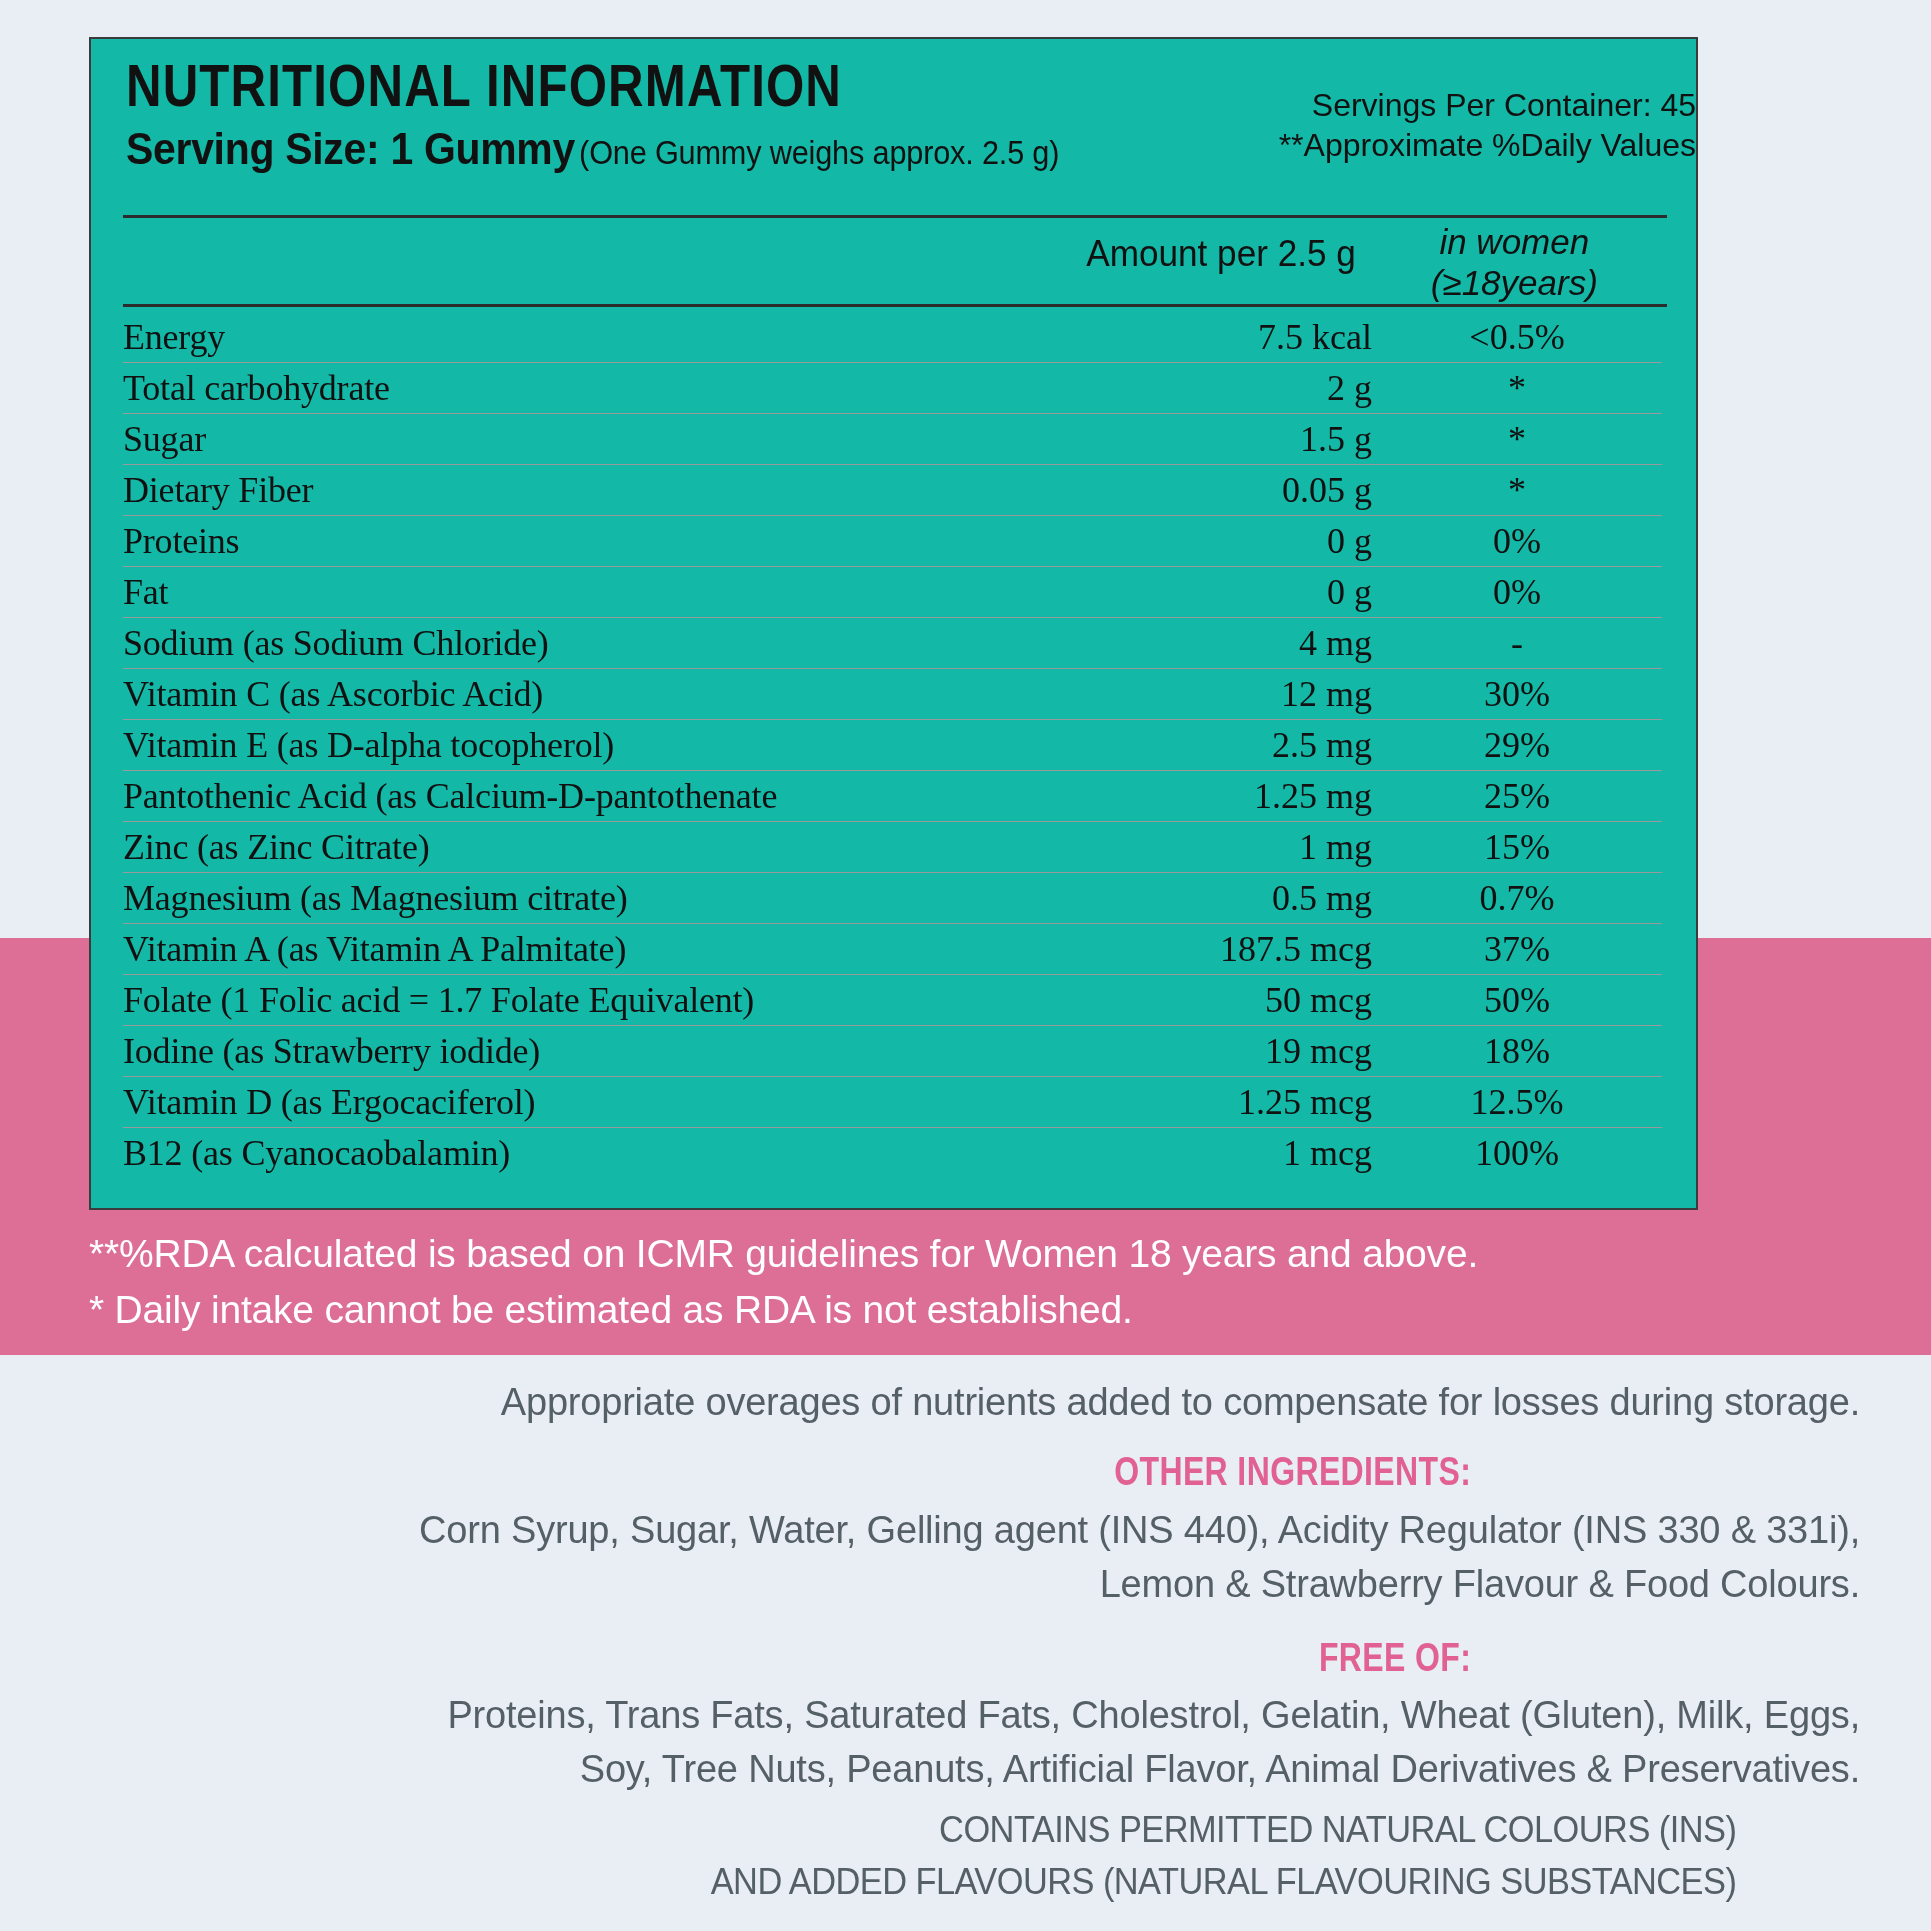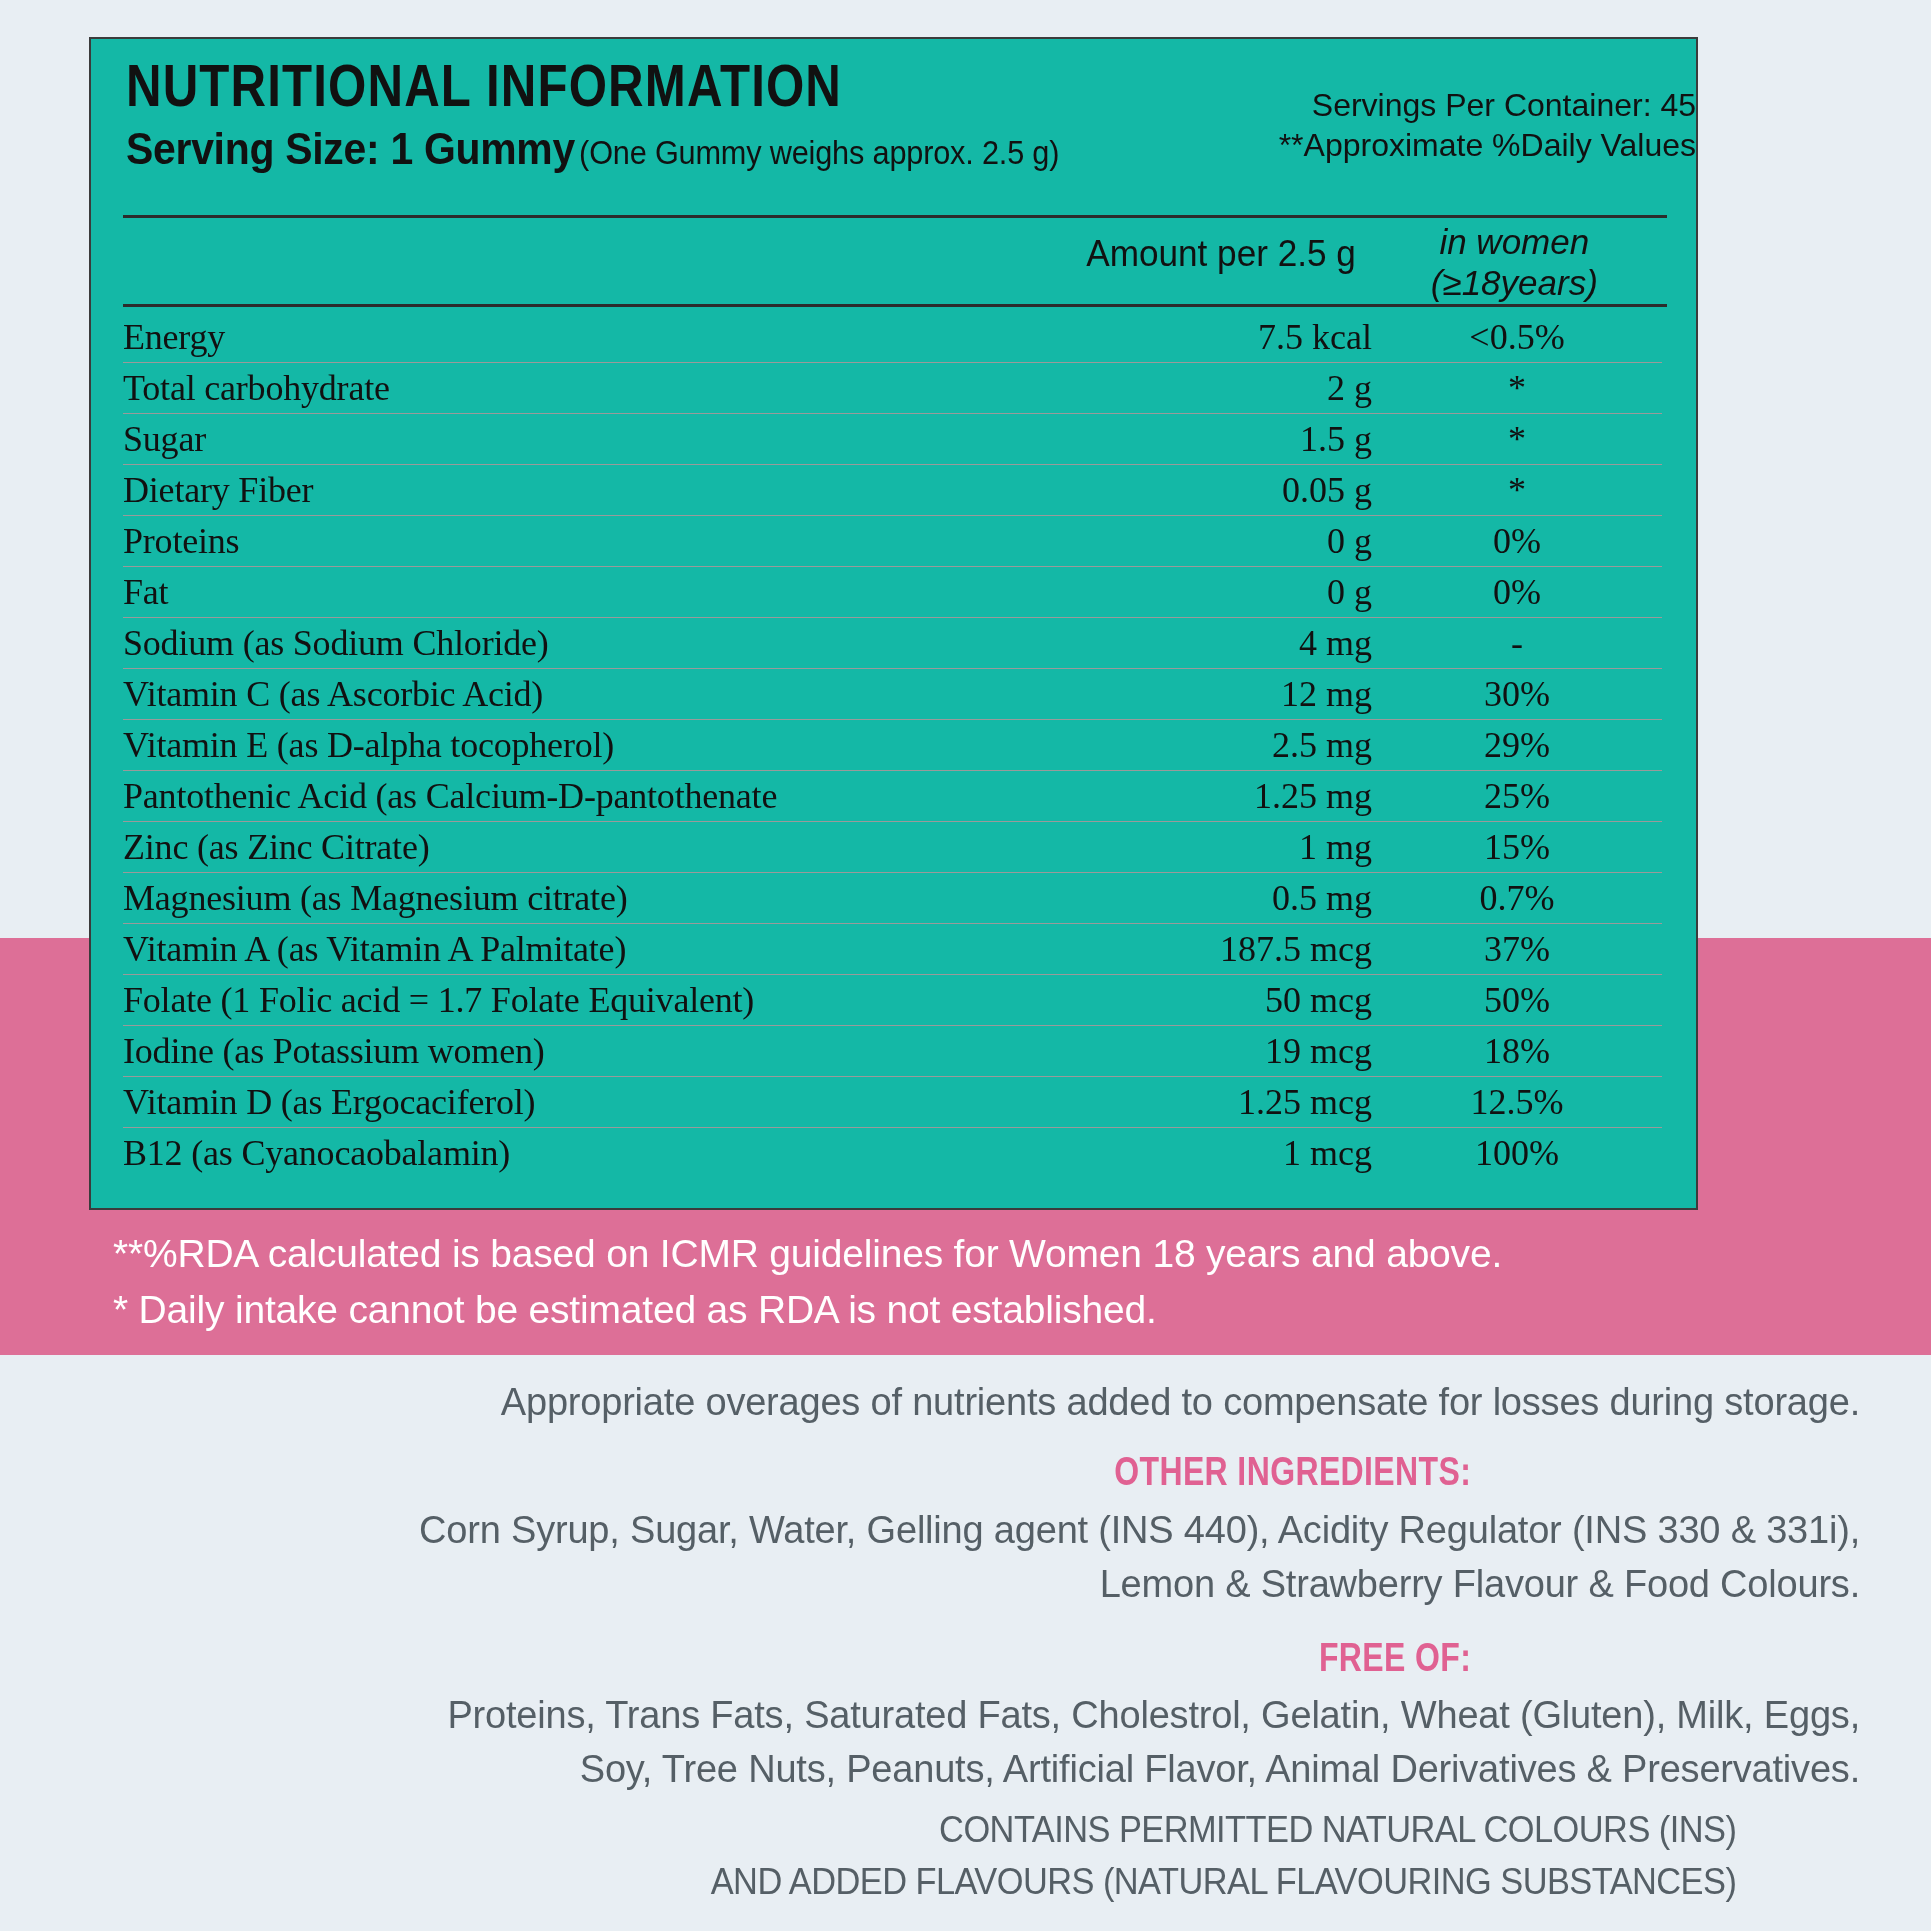--- a/index.html
+++ b/index.html
@@ -179,21 +179,21 @@
     position: absolute;
     left: 89px;
     top: 1226px;
     width: 1738px;
     color: #ffffff;
     font-size: 39px;
     line-height: 56px;
     font-family: "Liberation Sans Narrow", "Liberation Sans", sans-serif;
     letter-spacing: -0.2px;
   }
-  .footnotes div { white-space: nowrap; margin-left: 24px; }
+  .footnotes div { white-space: nowrap; }
 
   
   .bottom {
     position: absolute;
     left: 93px;
     top: 1379px;
     width: 1767px;
     color: #555f66;
     font-family: "Liberation Sans Narrow", "Liberation Sans", sans-serif;
     text-align: right;
@@ -336,21 +336,21 @@
               <td class="c-name">Vitamin A (as Vitamin A Palmitate)</td>
               <td class="c-amt">187.5 mcg</td>
               <td class="c-rda">37%</td>
             </tr>
             <tr>
               <td class="c-name">Folate (1 Folic acid = 1.7 Folate Equivalent)</td>
               <td class="c-amt">50 mcg</td>
               <td class="c-rda">50%</td>
             </tr>
             <tr>
-              <td class="c-name">Iodine (as Potassium women)</td>
+              <td class="c-name">Iodine (as Strawberry iodide)</td>
               <td class="c-amt">19 mcg</td>
               <td class="c-rda">18%</td>
             </tr>
             <tr>
               <td class="c-name">Vitamin D (as Ergocaciferol)</td>
               <td class="c-amt">1.25 mcg</td>
               <td class="c-rda">12.5%</td>
             </tr>
             <tr>
               <td class="c-name">B12 (as Cyanocaobalamin)</td>

